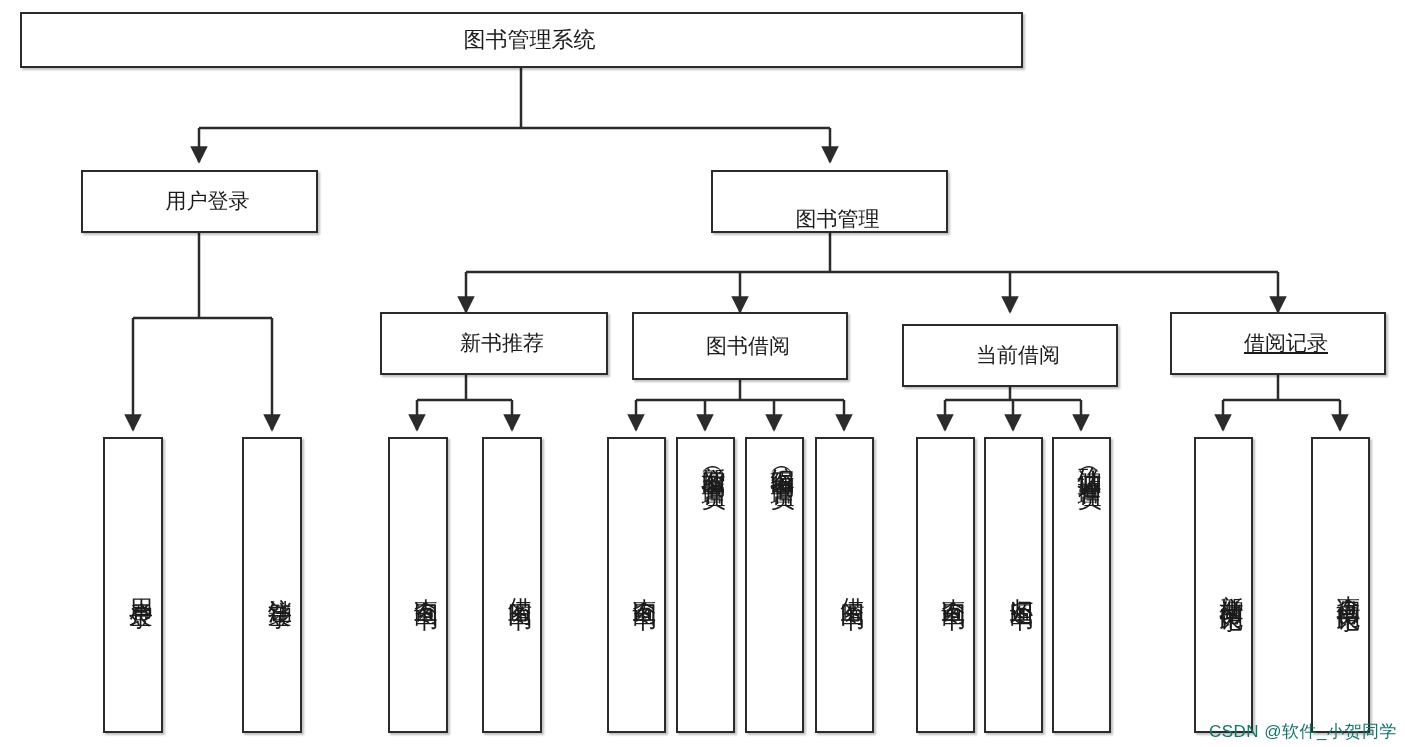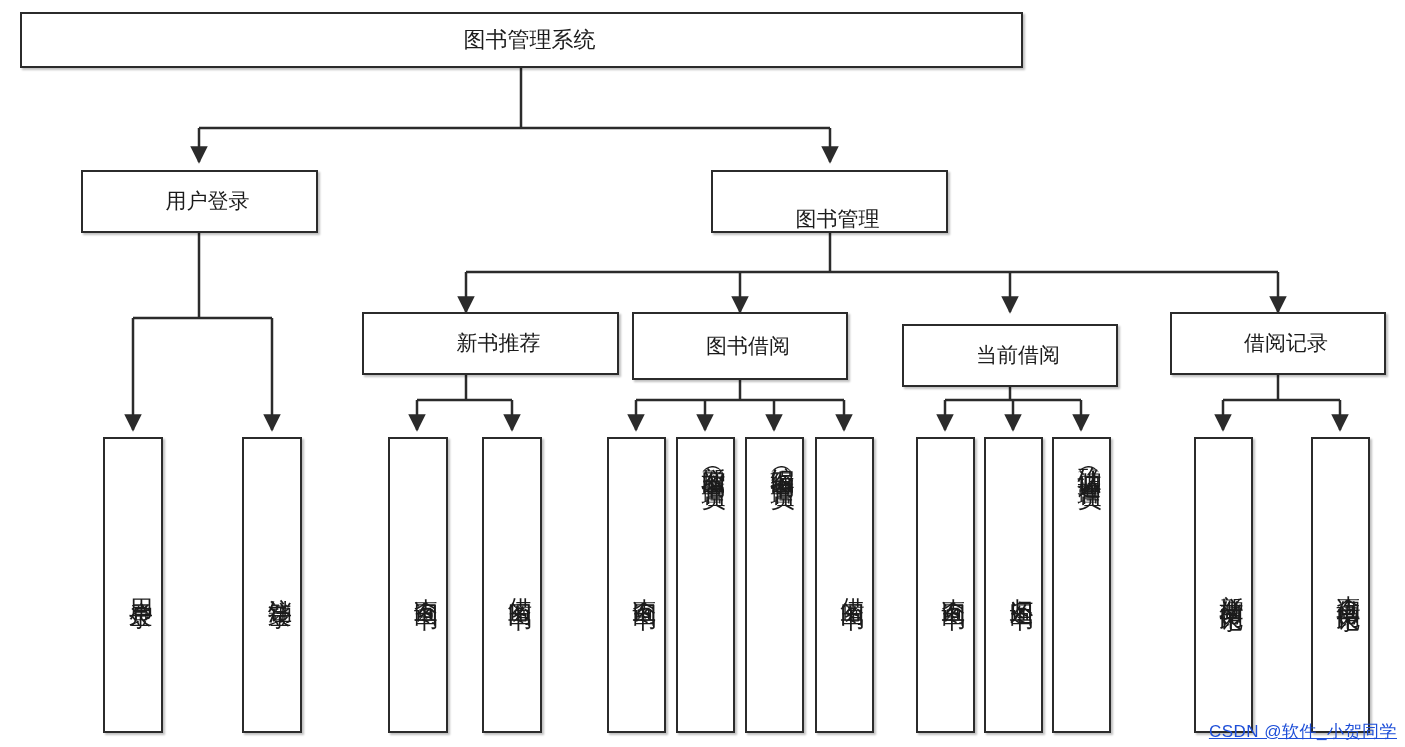--- a/index.html
+++ b/index.html
@@ -66,25 +66,24 @@
   }
   .node.v.mid {
     align-items: center;
     padding-top: 0;
   }
   .watermark {
     position: absolute;
     right: 8px;
     bottom: 4px;
     font-size: 17px;
-    color: #1d4ed8;
+    color: #0f766e;
     letter-spacing: 0.5px;
     white-space: nowrap;
     pointer-events: none;
-    text-decoration: underline;
   }
 </style>
 </head>
 <body>
 
 <div id="canvas">
 
   <svg class="edges" viewBox="0 0 1405 747" xmlns="http://www.w3.org/2000/svg">
     <defs>
       <marker id="arrow" viewBox="0 0 10 10" refX="9" refY="5" markerWidth="7" markerHeight="7" orient="auto-start-reverse">
@@ -140,33 +139,33 @@
   </div>
 
   <div class="node h" style="left:81px; top:170px; width:237px; height:63px;">
     <span class="label">用户登录</span>
   </div>
 
   <div class="node h" style="left:711px; top:170px; width:237px; height:63px;align-items:flex-end;">
     <span class="label">图书管理</span>
   </div>
 
-  <div class="node h" style="left:362px; top:312px; width:257px; height:63px;">
+  <div class="node h" style="left:380px; top:312px; width:228px; height:63px;">
     <span class="label">新书推荐</span>
   </div>
 
   <div class="node h" style="left:632px; top:312px; width:216px; height:68px;">
     <span class="label">图书借阅</span>
   </div>
 
   <div class="node h" style="left:902px; top:324px; width:216px; height:63px;">
     <span class="label">当前借阅</span>
   </div>
 
-  <div class="node h" style="left:1170px; top:312px; width:216px; height:63px;">
+  <div class="node h" style="left:1170px; top:312px; width:216px; height:63px;text-decoration:underline;">
     <span class="label">借阅记录</span>
   </div>
 
   <div class="node v mid" style="left:103px; top:437px; width:60px; height:296px;">
     <span class="label">用户登录</span>
   </div>
 
   <div class="node v mid" style="left:242px; top:437px; width:60px; height:296px;">
     <span class="label">注销登录</span>
   </div>

